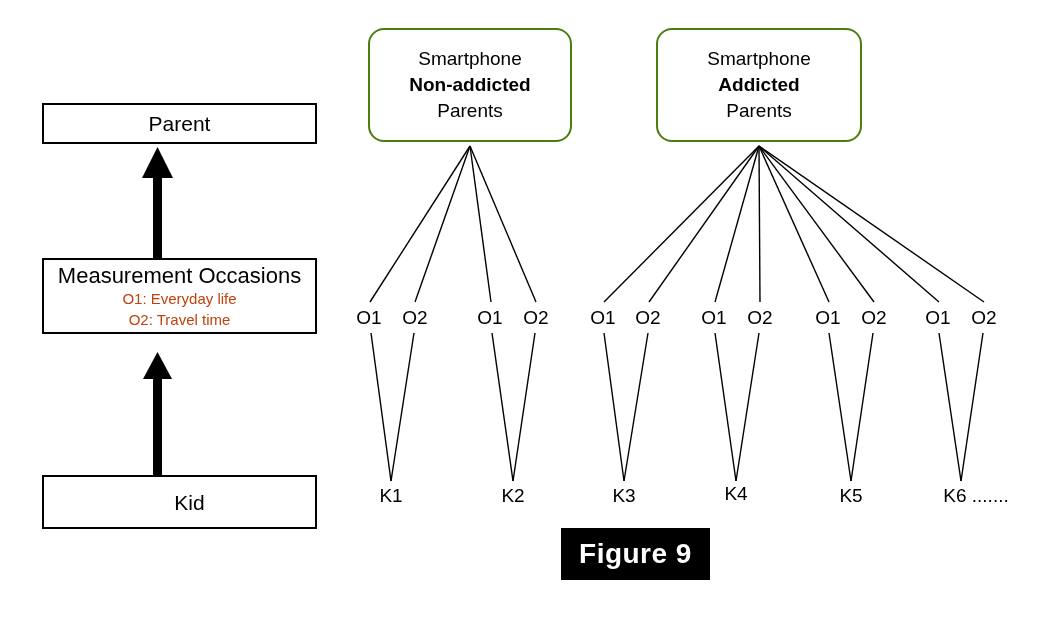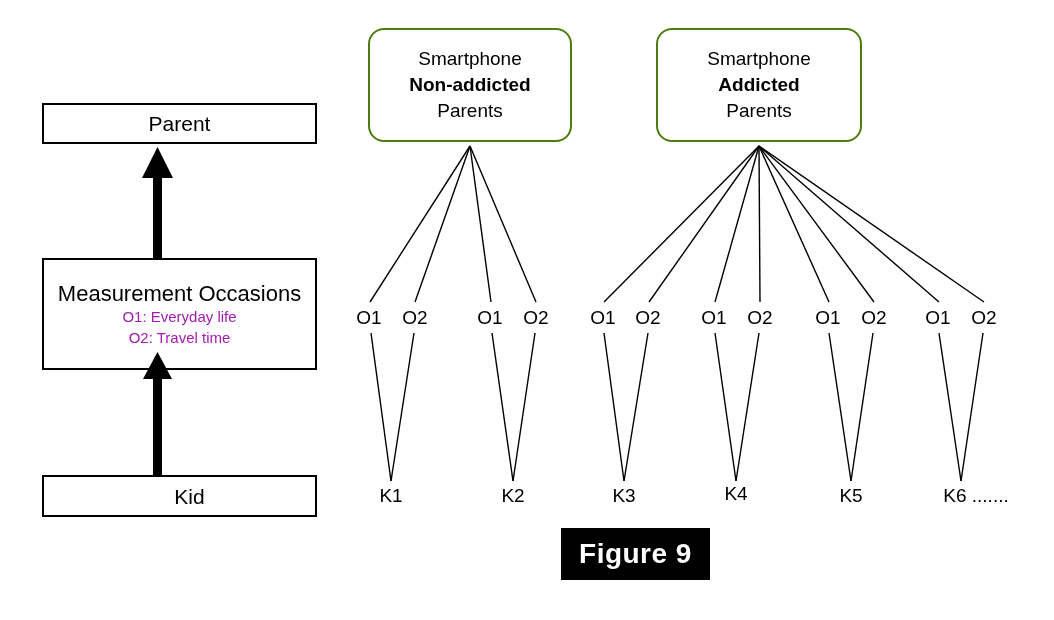--- a/index.html
+++ b/index.html
@@ -36,21 +36,21 @@
     line-height: 25px;
     color: #000000;
     white-space: nowrap;
   }
   .box-title.big {
     font-size: 22px;
   }
   .box-sub {
     font-size: 15px;
     line-height: 21px;
-    color: #a21caf;
+    color: #c2410c;
     white-space: nowrap;
   }
   
   .round-box {
     position: absolute;
     box-sizing: border-box;
     border: 2px solid #4d7c0f;
     border-radius: 16px;
     background: #ffffff;
     display: flex;
@@ -109,27 +109,27 @@
 </style>
 </head>
 <body>
 
 <div id="canvas">
 
   <div class="rect-box" style="left:21px; top:103px; width:275px; height:41px;">
     <div class="box-title">Parent</div>
   </div>
 
-  <div class="rect-box" style="left:21px; top:258px; width:275px; height:112px;text-align:right;">
+  <div class="rect-box" style="left:21px; top:258px; width:275px; height:76px;text-align:right;">
     <div class="box-title big">Measurement Occasions</div>
     <div class="box-sub">O1: Everyday life</div>
     <div class="box-sub">O2: Travel time</div>
   </div>
 
-  <div class="rect-box" style="left:21px; top:475px; width:275px; height:42px;padding-left:20px;">
+  <div class="rect-box" style="left:21px; top:475px; width:275px; height:54px;padding-left:20px;">
     <div class="box-title">Kid</div>
   </div>
 
   <svg id="arrows" viewBox="0 0 1054 620" xmlns="http://www.w3.org/2000/svg">
 
     <g>
       <rect x="153" y="372" width="9" height="103" fill="#000000"></rect>
       <polygon points="157.5,352 172,379 143,379" fill="#000000"></polygon>
     </g>
 

